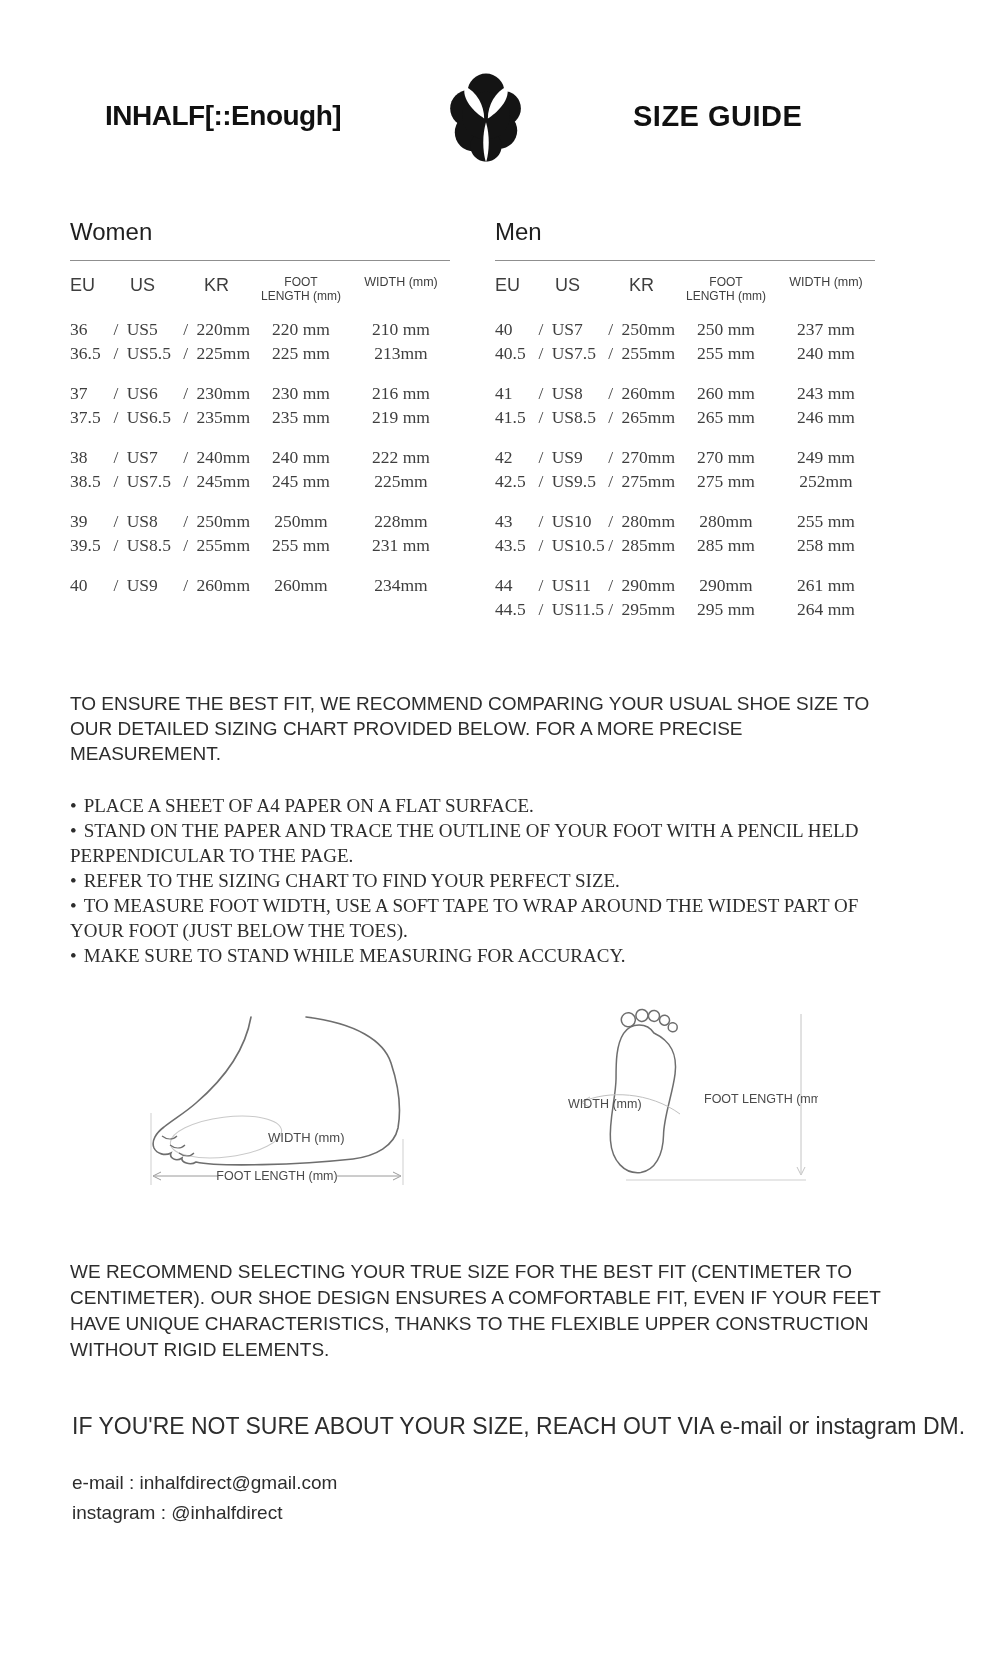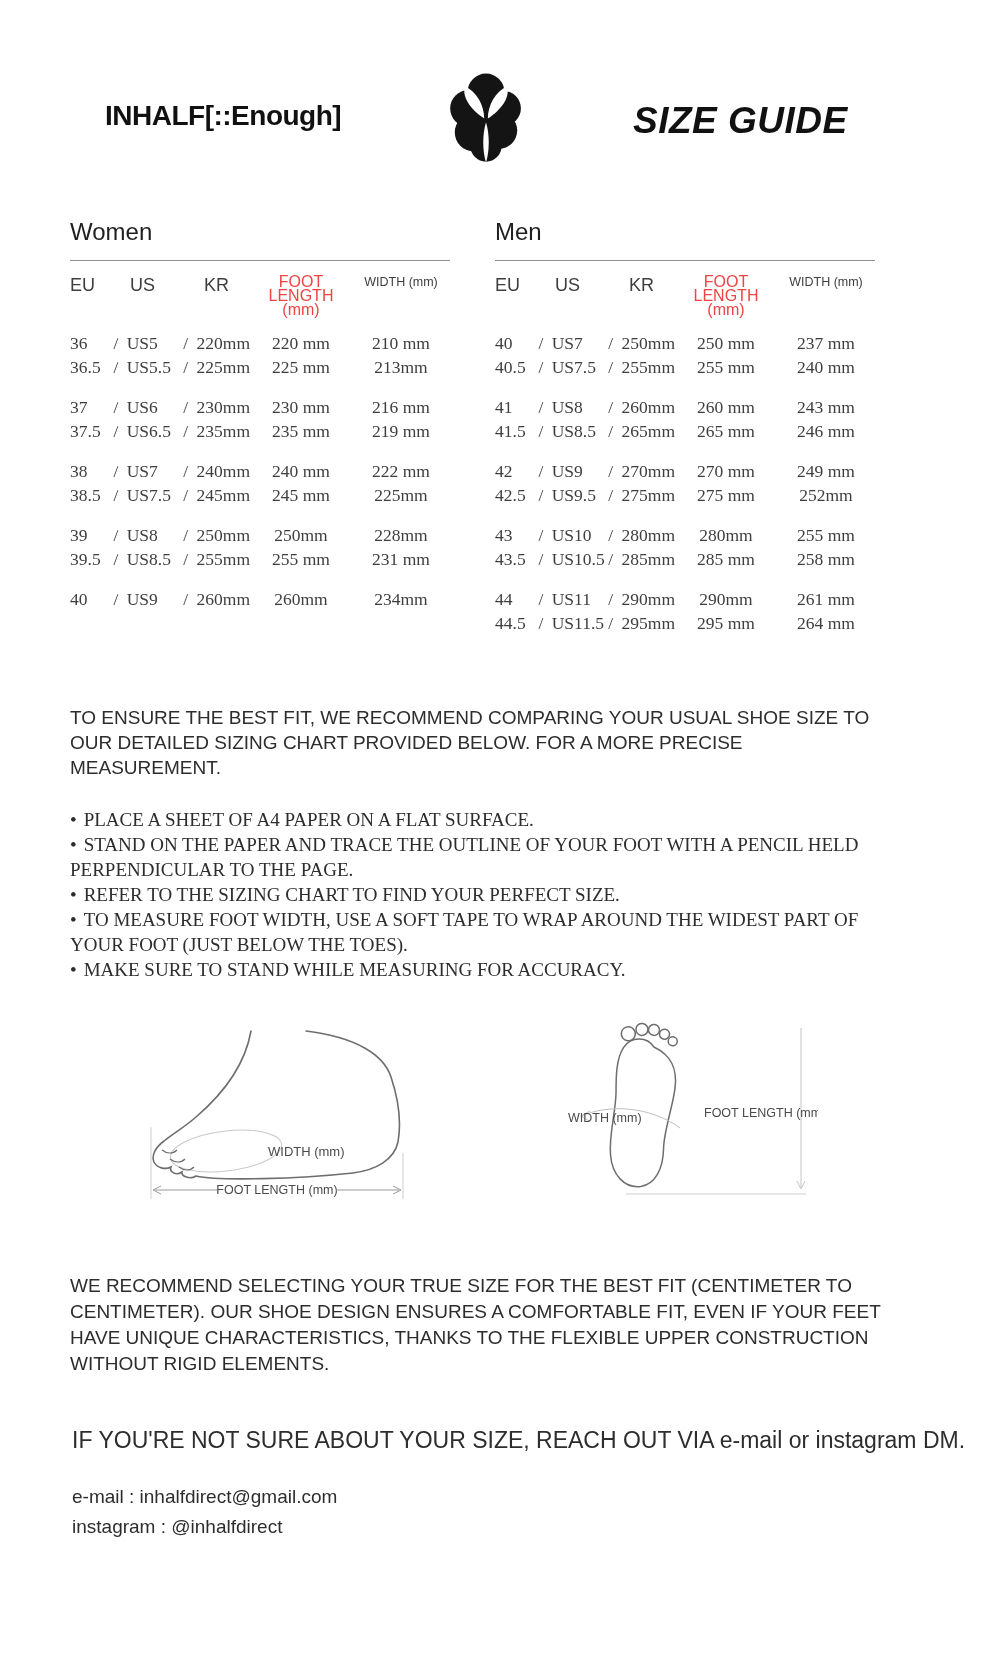--- a/index.html
+++ b/index.html
@@ -3,31 +3,31 @@
 <meta charset="utf-8">
 <style>
   * { margin:0; padding:0; box-sizing:border-box; }
   body { background:#ffffff; font-family:"Liberation Sans", sans-serif; color:#2d2d2d; }
   .page { width:1000px; height:1666px; position:relative; background:#fff; overflow:hidden; }
 
   
   .header { position:relative; height:218px; }
   .brand { position:absolute; left:105px; top:100px; font-size:28px; font-weight:bold; color:#111; letter-spacing:-0.5px; }
   .logo  { position:absolute; left:440px; top:68px; }
-  .sg-title { position:absolute; left:633px; top:100px; font-size:37px; font-weight:bold; color:#111; letter-spacing:0.5px;font-style:italic; }
+  .sg-title { position:absolute; left:633px; top:100px; font-size:29px; font-weight:bold; color:#111; letter-spacing:0.5px; }
 
   
   .tables { display:flex; padding-left:70px; gap:45px; }
   .size-table { width:380px; }
   .t-title { font-size:24px; color:#1f1f1f; margin-bottom:14px; }
   .t-rule { border:none; border-top:1px solid #8f8f8f; margin-bottom:14px; }
   .t-head { display:flex; align-items:flex-start; margin-bottom:14px; color:#3e3e3e; }
   .t-head .h-sizes { width:180px; display:flex; font-size:18px; }
   .h-eu { width:60px; } .h-us { width:74px; } .h-kr { flex:1; }
-  .h-len { width:102px; text-align:center; font-size:16px; line-height:14px; color:#ef4444; }
+  .h-len { width:102px; text-align:center; font-size:12px; line-height:14px; color:#404040; }
   .h-wid { width:98px; text-align:center; font-size:12.5px; color:#3e3e3e; }
   .t-group { margin-bottom:16px;font-family:Liberation Serif, serif; }
   .t-row { display:flex; line-height:24px; font-size:17.5px; color:#3e3e3e; }
   .c-sizes { width:180px; display:flex; }
   .c-eu { width:46px; } .c-sep { width:14px; } .c-us { width:60px; }
   .c-kr { flex:1; }
   .c-len { width:102px; text-align:center; }
   .c-wid { width:98px; text-align:center; }
 
   

